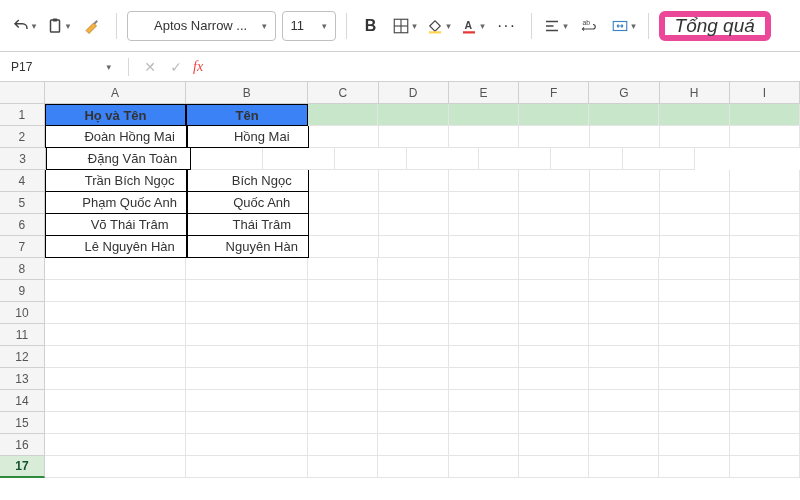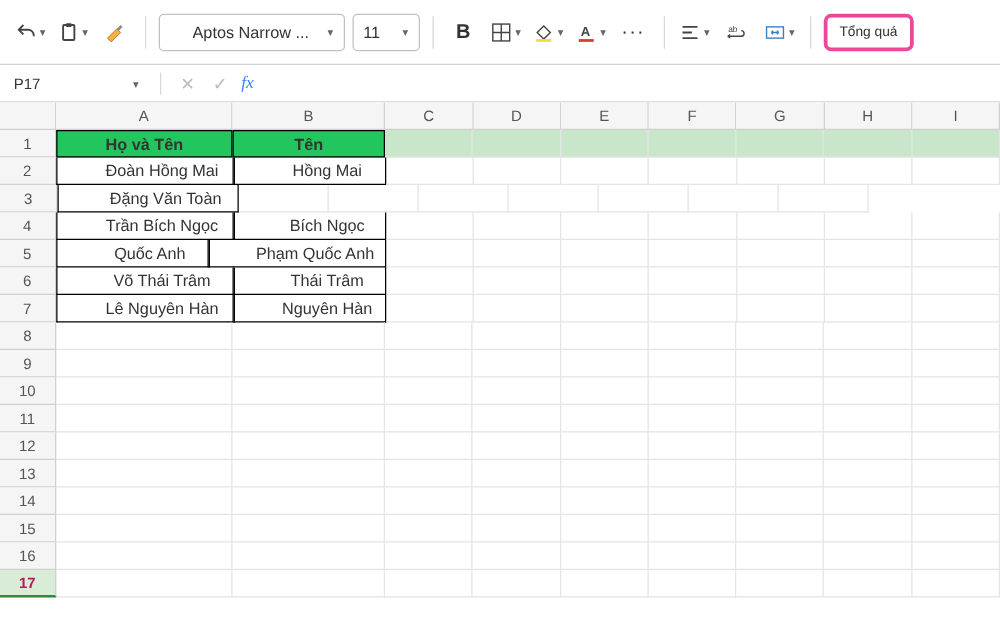--- a/index.html
+++ b/index.html
@@ -10,41 +10,41 @@
   .toolbar { display: flex; align-items: center; gap: 6px; padding: 8px 10px; border-bottom: 1px solid #d0d0d0; height: 52px; }
   .tb-btn { display: inline-flex; align-items: center; justify-content: center; height: 30px; min-width: 28px; border-radius: 4px; cursor: pointer; }
   .caret { font-size: 9px; margin-left: 2px; color: #666; }
   .sep { width: 1px; height: 26px; background: #d8d8d8; margin: 0 4px; }
   .font-box { display: flex; align-items: center; border: 1px solid #c0c0c0; border-radius: 4px; height: 30px; padding: 0 8px; font-size: 13px; gap: 6px; cursor: pointer; }
   .font-name { width: 100px; white-space: nowrap; overflow: hidden; text-overflow: ellipsis; margin-left: 18px; }
   .size-box { display: flex; align-items: center; border: 1px solid #c0c0c0; border-radius: 4px; height: 30px; padding: 0 8px; font-size: 13px; gap: 4px; cursor: pointer; width: 54px; justify-content: space-between; }
   .bold-b { font-weight: 700; font-size: 16px; }
   .more-dots { font-size: 16px; letter-spacing: 1px; }
   .icon-svg { width: 18px; height: 18px; display: block; }
-  .overview-btn { border: 3px solid #ec4899; border-radius: 6px; height: 30px; padding: 0 10px; display: flex; align-items: center; font-size: 11px; cursor: pointer; }
+  .overview-btn { border: 6px solid #ec4899; border-radius: 6px; height: 30px; padding: 0 10px; display: flex; align-items: center; font-size: 19px; cursor: pointer; font-style: italic; }
 
   
   .formula-row { display: flex; align-items: center; height: 30px; border-bottom: 1px solid #d0d0d0; padding: 0 6px; gap: 8px; }
   .namebox { border: 1px solid transparent; height: 22px; width: 110px; display: flex; align-items: center; justify-content: space-between; font-size: 12px; padding: 0 4px; }
   .namebox .nbcaret { font-size: 9px; color: #666; }
   .fx-cancel, .fx-enter { color: #bbb; font-size: 14px; cursor: pointer; width: 18px; text-align: center; }
-  .fx-label { font-style: italic; font-family: "Times New Roman", serif; font-size: 14px; color: #3b82f6; }
+  .fx-label { font-style: italic; font-family: "Times New Roman", serif; font-size: 14px; color: #ef4444; }
   .fx-input { flex: 1; height: 22px; border: none; outline: none; font-size: 13px; background: transparent; }
 
   
   .grid { flex: 1; position: relative; overflow: hidden; background: #fff; }
   .col-headers { display: flex; height: 22px; }
   .corner { width: 46px; border-right: 1px solid #d0d0d0; border-bottom: 1px solid #d0d0d0; background: #f5f5f5; }
   .col-h { border-right: 1px solid #d0d0d0; border-bottom: 1px solid #d0d0d0; background: #f5f5f5; display: flex; align-items: center; justify-content: center; font-size: 12px; color: #555; }
   .rows { display: flex; flex-direction: column; }
   .row { display: flex; height: 22px; }
   .row-h { width: 46px; border-right: 1px solid #d0d0d0; border-bottom: 1px solid #d0d0d0; background: #f5f5f5; display: flex; align-items: center; justify-content: center; font-size: 12px; color: #555; }
-  .row-h.sel { background: #d8ecd8; border-bottom: 2px solid #2e8b3d; color: #be185d; font-weight: 600; }
+  .row-h.sel { background: #d8ecd8; border-bottom: 2px solid #2e8b3d; color: #14532d; font-weight: 600; }
   .cell { border-right: 1px solid #e4e4e4; border-bottom: 1px solid #e4e4e4; display: flex; align-items: center; justify-content: center; font-size: 13px; padding: 0 4px; overflow: hidden; white-space: nowrap; }
-  .hdr-row .cell.hdr { background: #22c55e; font-weight: 700; border: 1px solid #000; }
+  .hdr-row .cell.hdr { background: #3b82f6; font-weight: 700; border: 1px solid #000; }
   .hdr-row .cell.hdr-ext { background: #c8e6c9; }
   .data-cell { border: 1px solid #000; border-top: none; padding-left: 32px; }
   .data-a { border-right: 1px solid #000; }
   .col-A { width: 145px; }
   .col-B { width: 125px; }
   .col-narrow { width: 72px; }
 </style>
 </head>
 <body>
 
@@ -216,22 +216,22 @@
           <div class="cell col-narrow"></div>
           <div class="cell col-narrow"></div>
           <div class="cell col-narrow"></div>
           <div class="cell col-narrow"></div>
           <div class="cell col-narrow"></div>
           <div class="cell col-narrow"></div>
           <div class="cell col-narrow"></div>
         </div>
         <div class="row">
           <div class="row-h">5</div>
+          <div class="cell col-A data-cell data-a">Phạm Quốc Anh</div>
           <div class="cell col-B data-cell">Quốc Anh</div>
-          <div class="cell col-A data-cell data-a">Phạm Quốc Anh</div>
           <div class="cell col-narrow"></div>
           <div class="cell col-narrow"></div>
           <div class="cell col-narrow"></div>
           <div class="cell col-narrow"></div>
           <div class="cell col-narrow"></div>
           <div class="cell col-narrow"></div>
           <div class="cell col-narrow"></div>
         </div>
         <div class="row">
           <div class="row-h">6</div>

